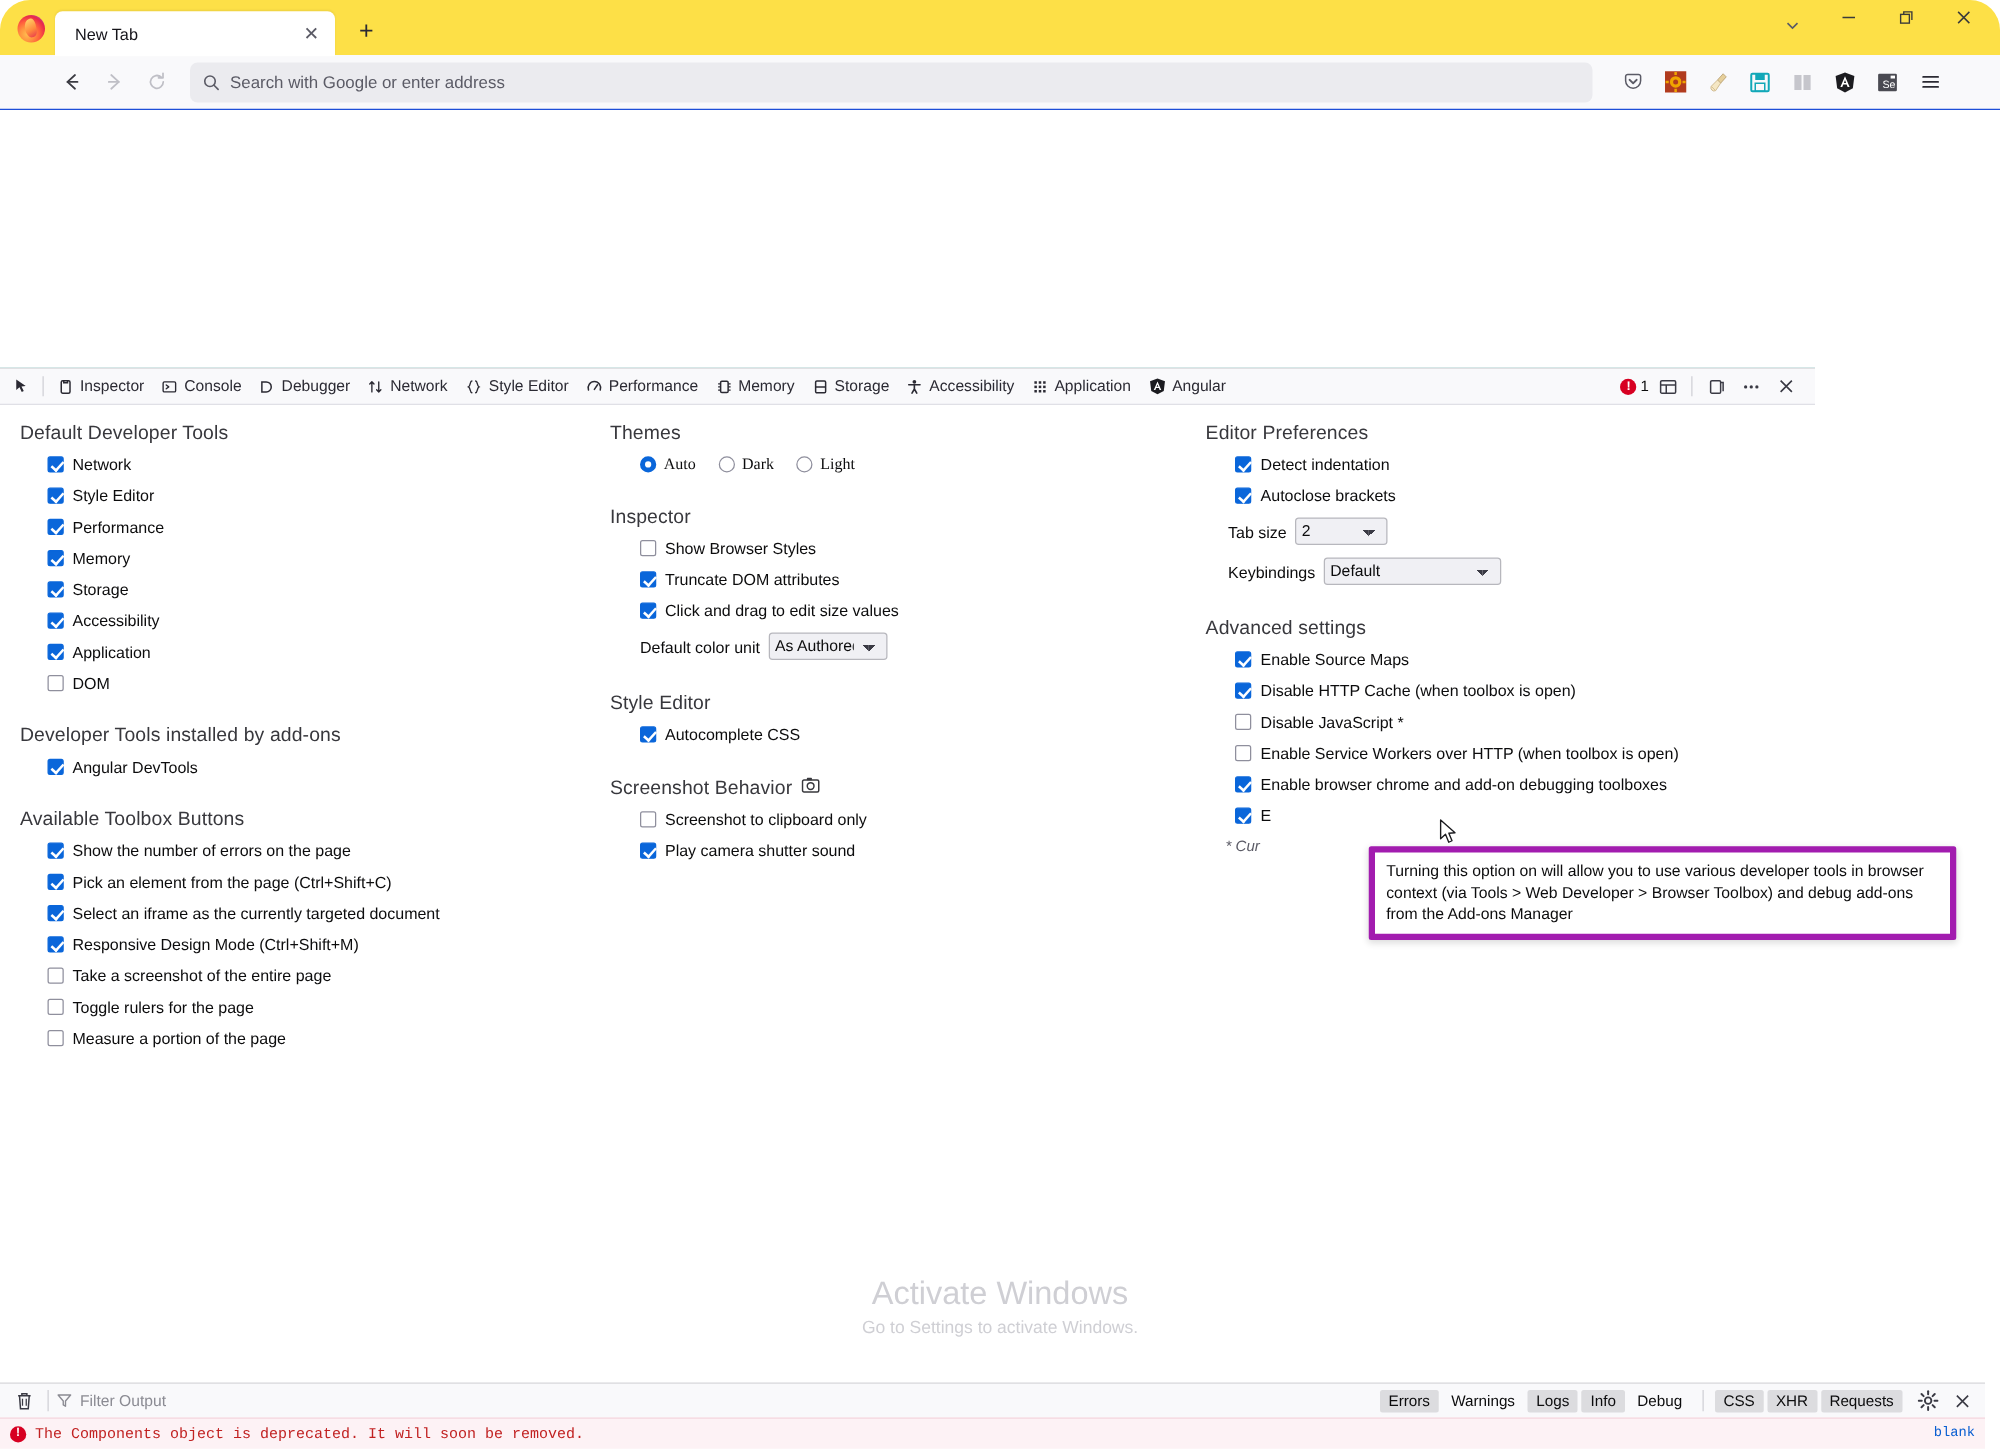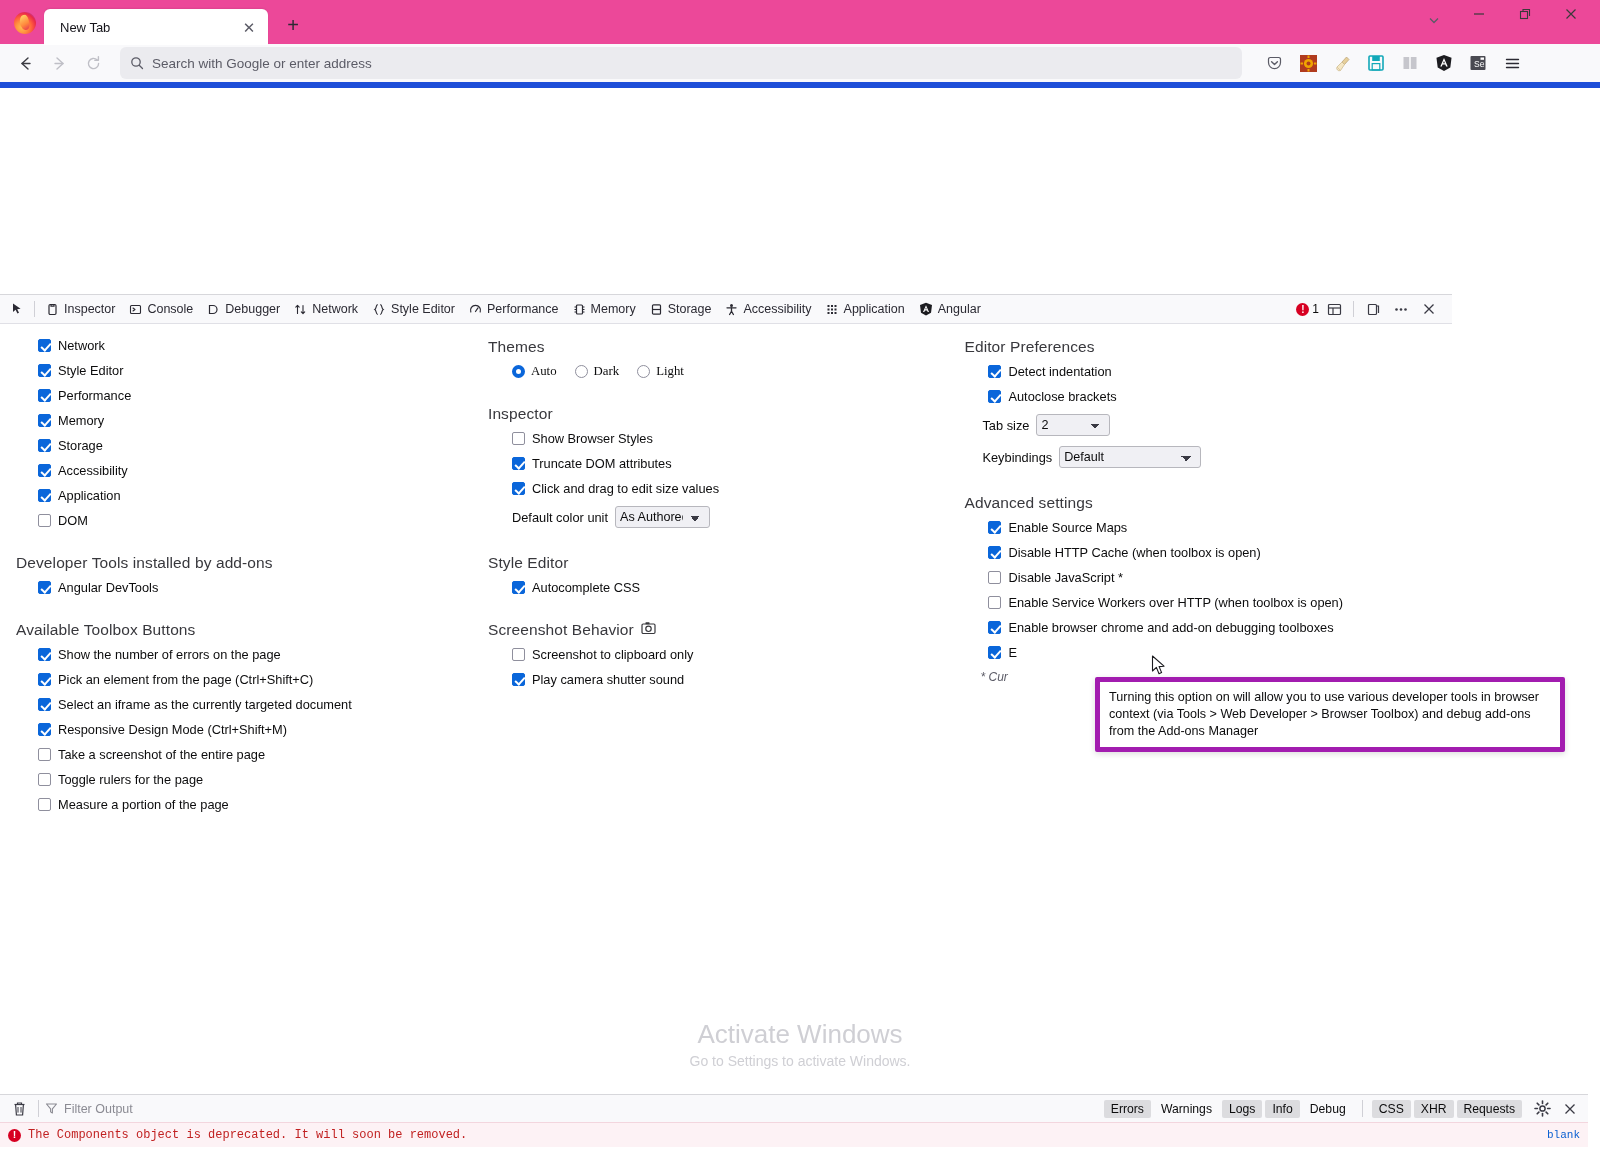--- a/index.html
+++ b/index.html
@@ -6,21 +6,21 @@
   html, body {
     margin: 0; padding: 0;
     width: 1600px; height: 1159px;
     overflow: hidden;
     font-family: "Liberation Sans", sans-serif;
     background: #ffffff;
     -webkit-font-smoothing: antialiased;
   }
 
   
-  .browser-chrome { background: #ec4899; width: 1600px; }
+  .browser-chrome { background: #fde047; width: 1600px; border-radius: 24px; }
 
   .tabstrip {
     height: 44px; display: flex; align-items: flex-end;
     padding: 0 6px; position: relative;
   }
   .ff-logo {
     width: 22px; height: 22px; margin: 0 8px 10px 8px; flex: none;
     border-radius: 50%;
     background: radial-gradient(circle at 35% 70%, #ffbd4f 0%, #ff9640 25%, #ff5f3d 48%, #e9294a 70%, #9059ff 100%);
     position: relative;
@@ -49,21 +49,21 @@
   }
   .tabstrip-right { margin-left:auto; display:flex; align-items:center; margin-bottom: 4px; }
   .chev-btn { width:44px; height:30px; display:flex; align-items:center; justify-content:center; color:#5b5b66; }
   .win-btn {
     width: 46px; height: 40px; display:flex; align-items:center; justify-content:center;
     color:#3a3a3a; position: relative; top:-6px;
   }
 
   .navbar {
     height: 44px; display: flex; align-items: center; padding: 0 8px;
-    background: #f9f9fb; border-bottom: 6px solid #1d4ed8;
+    background: #f9f9fb; border-bottom: 1px solid #1d4ed8; justify-content: center;
   }
   .nav-icon {
     width: 34px; height: 32px; display:flex; align-items:center; justify-content:center;
     color:#3b3b42; border-radius:4px; flex:none;
   }
   .nav-icon.disabled { color: #bfbfc6; }
   .urlbar {
     flex: 1; height: 32px; margin: 0 10px; background: #ebebef;
     border-radius: 6px; display: flex; align-items: center; padding: 0 10px;
     max-width: 1122px;
@@ -169,21 +169,21 @@
 
   
   .watermark {
     position: absolute; left: 0; right: 0; top: 695px; text-align: center;
     color: #c9c9cf; pointer-events: none; z-index: 5; width: 1600px;
   }
   .wm-1 { font-size: 26px; color: #cfcfd4; }
   .wm-2 { font-size: 14px; color: #cfcfd4; margin-top: 3px; }
 
   
-  .console-wrap { position: absolute; left: 0; bottom: 12px; width: 1588px; }
+  .console-wrap { position: absolute; left: 0; bottom: 0; width: 1588px; }
   .console-toolbar {
     height: 28px; display: flex; align-items: center;
     background: #f9f9fb; border-top: 1px solid #d7d7db; padding: 0 6px;
     position: relative; z-index: 10;
   }
   .trash { width: 26px; height: 24px; display:flex; align-items:center; justify-content:center; color:#3a3a44; }
   .vsep { width:1px; height:17px; background:#d0d0d6; margin: 0 6px; }
   .filter-box { display:flex; align-items:center; gap:6px; color:#8b8b93; font-size:12.5px; }
   .console-right { margin-left:auto; display:flex; align-items:center; gap: 3px; }
   .filt-btn {
@@ -479,20 +479,21 @@
         <svg width="14" height="14" viewBox="0 0 14 14">
             <path d="M2.5 2.5 L11.5 11.5 M11.5 2.5 L2.5 11.5" stroke="#3a3a44" stroke-width="1.3"></path>
           </svg>
       </div>
     </div>
   </div>
 
   <div class="settings">
 
     <div class="col col1">
+      <h2 class="sec">Default Developer Tools</h2>
 
       <div class="opt">
           <span class="cb on"></span>
           <span>Network</span>
         </div>
       <div class="opt">
           <span class="cb on"></span>
           <span>Style Editor</span>
         </div>
       <div class="opt">

